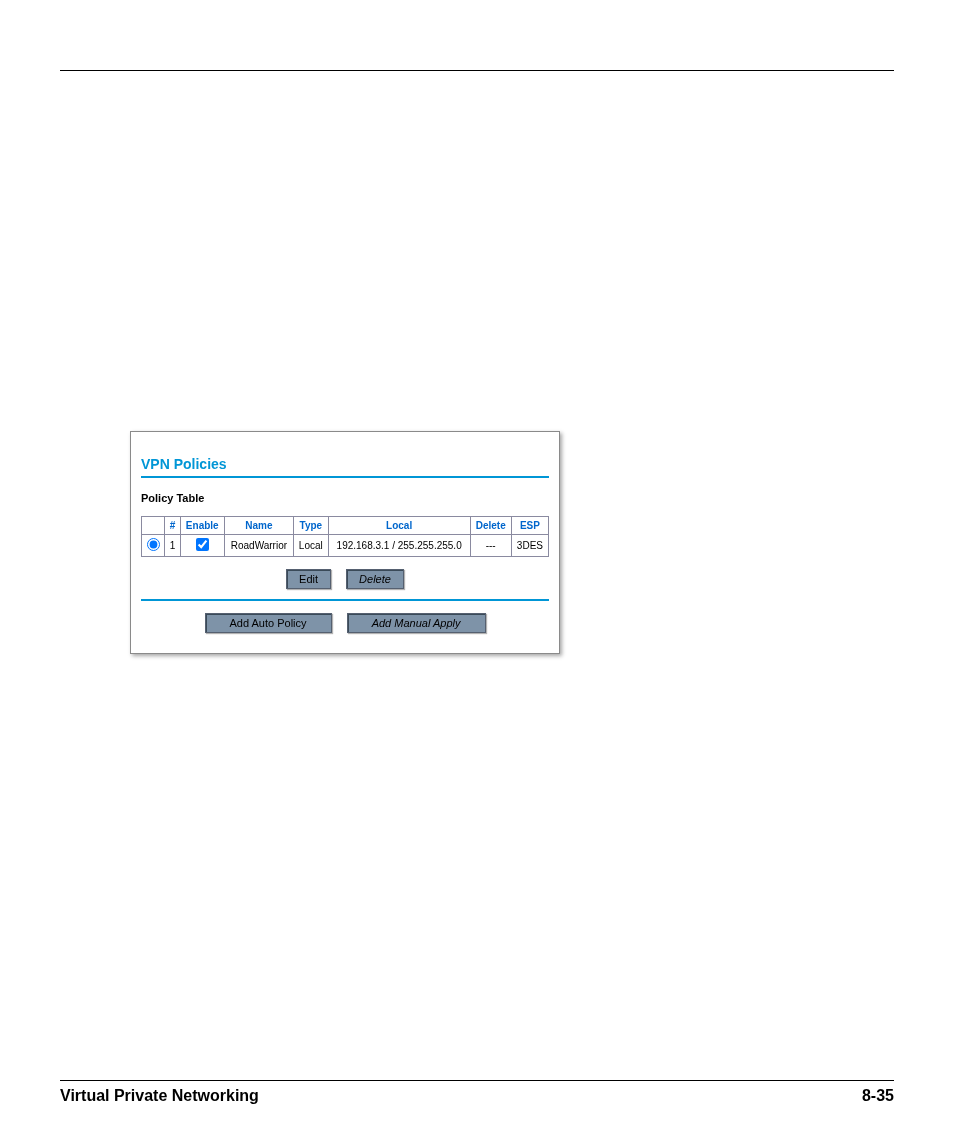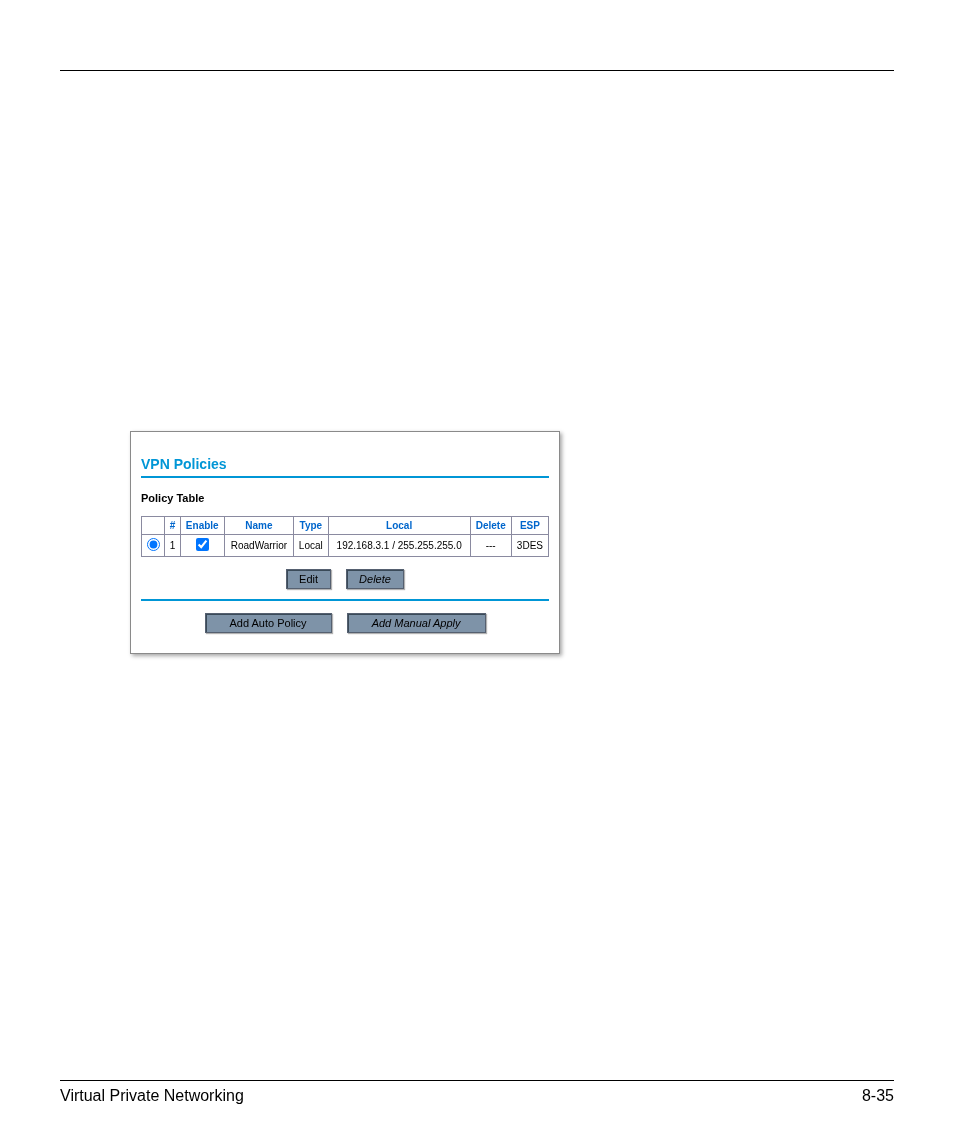--- a/index.html
+++ b/index.html
@@ -97,20 +97,21 @@
   }
   .footer-rule {
     border-top: 1px solid #000;
     margin-bottom: 6px;
   }
   .footer-line {
     display: flex;
     justify-content: space-between;
     font-size: 16px;
     font-family: Arial, Helvetica, sans-serif;
+    font-weight: bold;
   }
   input[type=radio], input[type=checkbox] {
     margin: 0;
   }
 </style>
 </head>
 <body>
 
 <div class="page">
   <div class="top-rule"></div>

